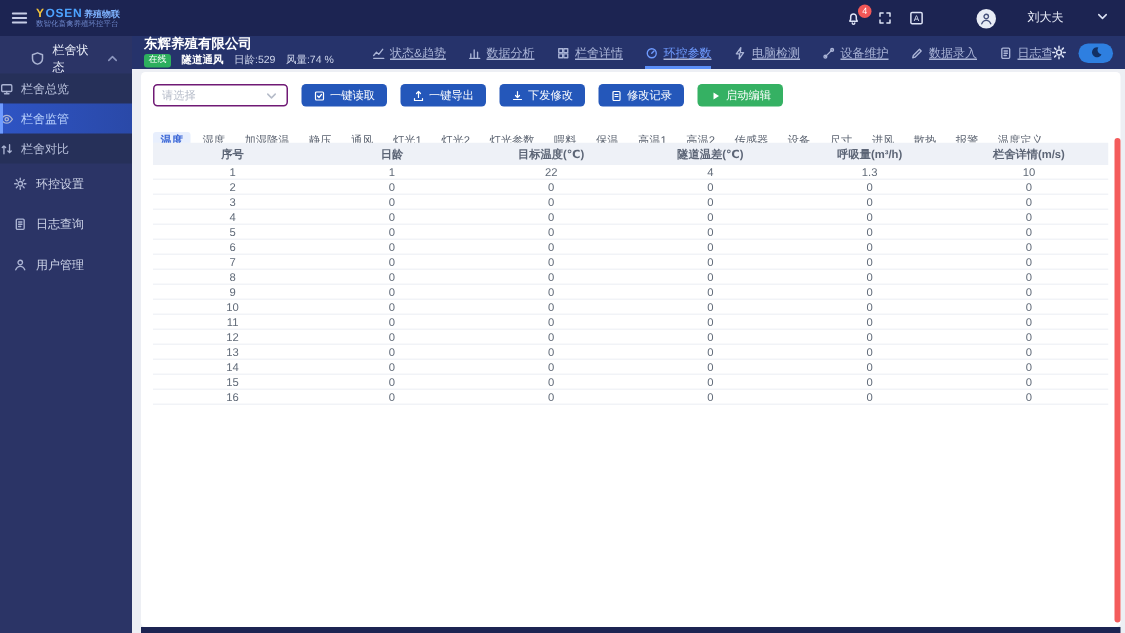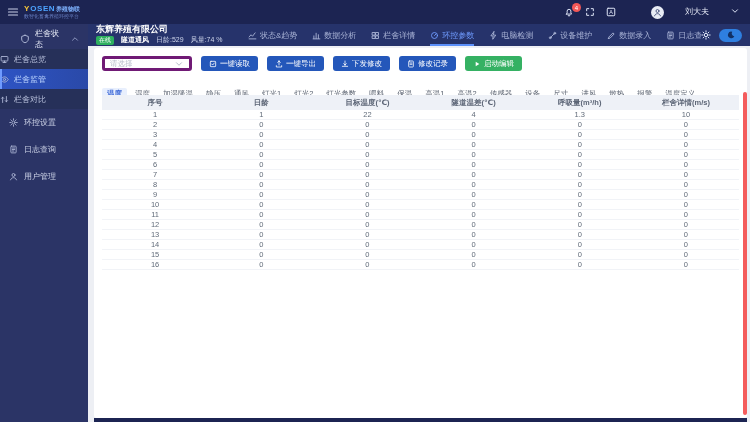--- a/index.html
+++ b/index.html
@@ -49,38 +49,38 @@
   .right-col { flex:1; display:flex; flex-direction:column; min-width:0; }
   .band { flex:0 0 22px; height:22px; background:#26336b; display:flex;
     align-items:stretch; padding:0 8px; color:#aab4d6; }
   .farm { display:flex; flex-direction:column; justify-content:center; margin-right:12px;
     min-width:140px; }
   .farm-name { color:#fff; font-size:9px; font-weight:bold; line-height:1.1; }
   .farm-meta { display:flex; align-items:center; gap:7px; font-size:7px; color:#cdd4ea; margin-top:1px; }
   .tag-online { background:var(--online,#2daf5e); color:#fff; border-radius:2px;
     padding:0 3px; font-size:6px; line-height:9px; }
   .meta-mode { font-weight:bold; color:#fff; }
-  .tabs { display:flex; align-items:center; gap:15px; flex:1; overflow:hidden; }
+  .tabs { display:flex; align-items:center; gap:15px; flex:1; overflow:hidden;text-decoration:underline; }
   .tab { display:flex; align-items:center; gap:3px; font-size:8px; height:100%;
     position:relative; color:#aab4d6; white-space:nowrap; cursor:pointer; }
   .tab .t-icon { display:flex; }
   .tab.active { color:#6f9bff; }
   .tab.active::after { content:""; position:absolute; left:0; right:0; bottom:0;
     height:2px; background:#5b8ff9; }
   .band-right { display:flex; align-items:center; gap:8px; color:#dfe5f5; }
   .pill-toggle { width:23px; height:13px; border-radius:7px; background:#2e7fe0;
     display:flex; align-items:center; justify-content:center; color:#123064; cursor:pointer; }
 
   
   .content { flex:1; background:#edeff4; padding:2px 3px 0 6px; min-height:0;
     display:flex; flex-direction:column; }
   .card { background:#fff; border-radius:3px; flex:1; padding:4px 8px 0 8px;
     display:flex; flex-direction:column; min-height:0; position:relative; }
   .toolbar { display:flex; align-items:center; gap:9px; height:19px; margin:2px 0 4px; }
-  .select { width:90px; height:15px; border:3px solid #701a75; border-radius:3px;
+  .select { width:90px; height:15px; border:1px solid #701a75; border-radius:3px;
     display:flex; align-items:center; justify-content:space-between; padding:0 5px;
     color:#b6bcc9; font-size:7.5px; background:#fff; cursor:pointer; }
   .btn { height:15px; border-radius:3px; color:#fff; font-size:7.5px; display:flex;
     align-items:center; gap:3px; padding:0 8px; background:var(--accent,#2457ba);
     border:none; cursor:pointer; font-family:inherit; }
   .btn.green { background:var(--green,#35b163); }
   .chips { display:flex; align-items:center; gap:3px; font-size:7.5px; color:#5a6270;
     height:14px; margin-bottom:4px; }
   .chip { padding:1px 5px; border-radius:2px; cursor:pointer; white-space:nowrap;margin-top:19px; }
   .chip.active { color:#3a66d6; background:#e8effd; font-weight:bold; }

